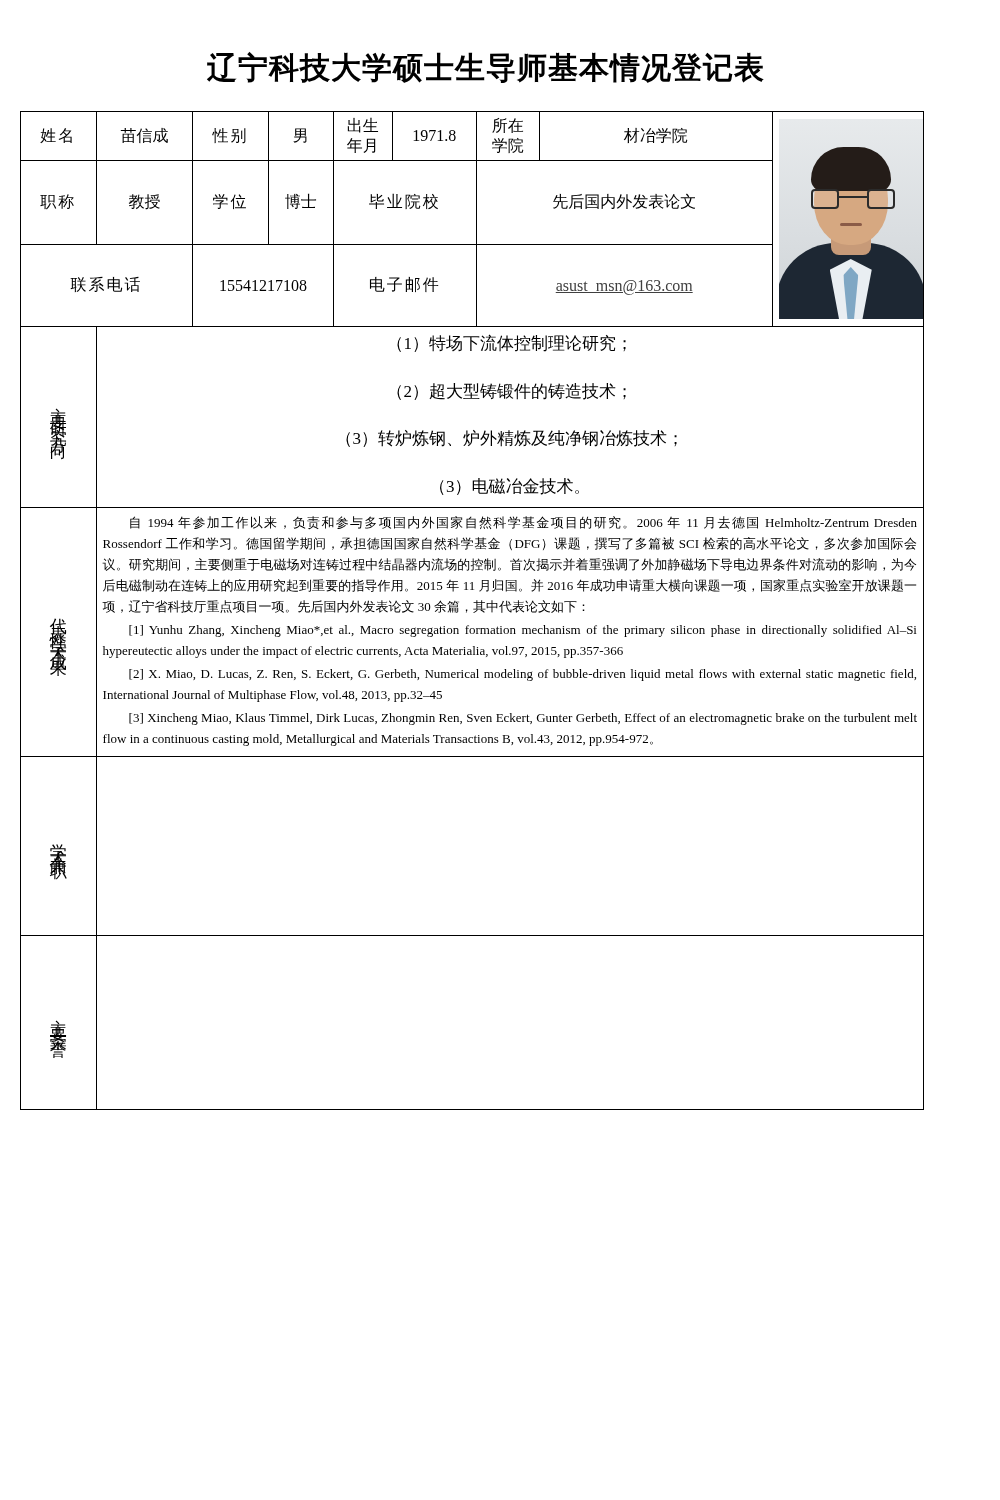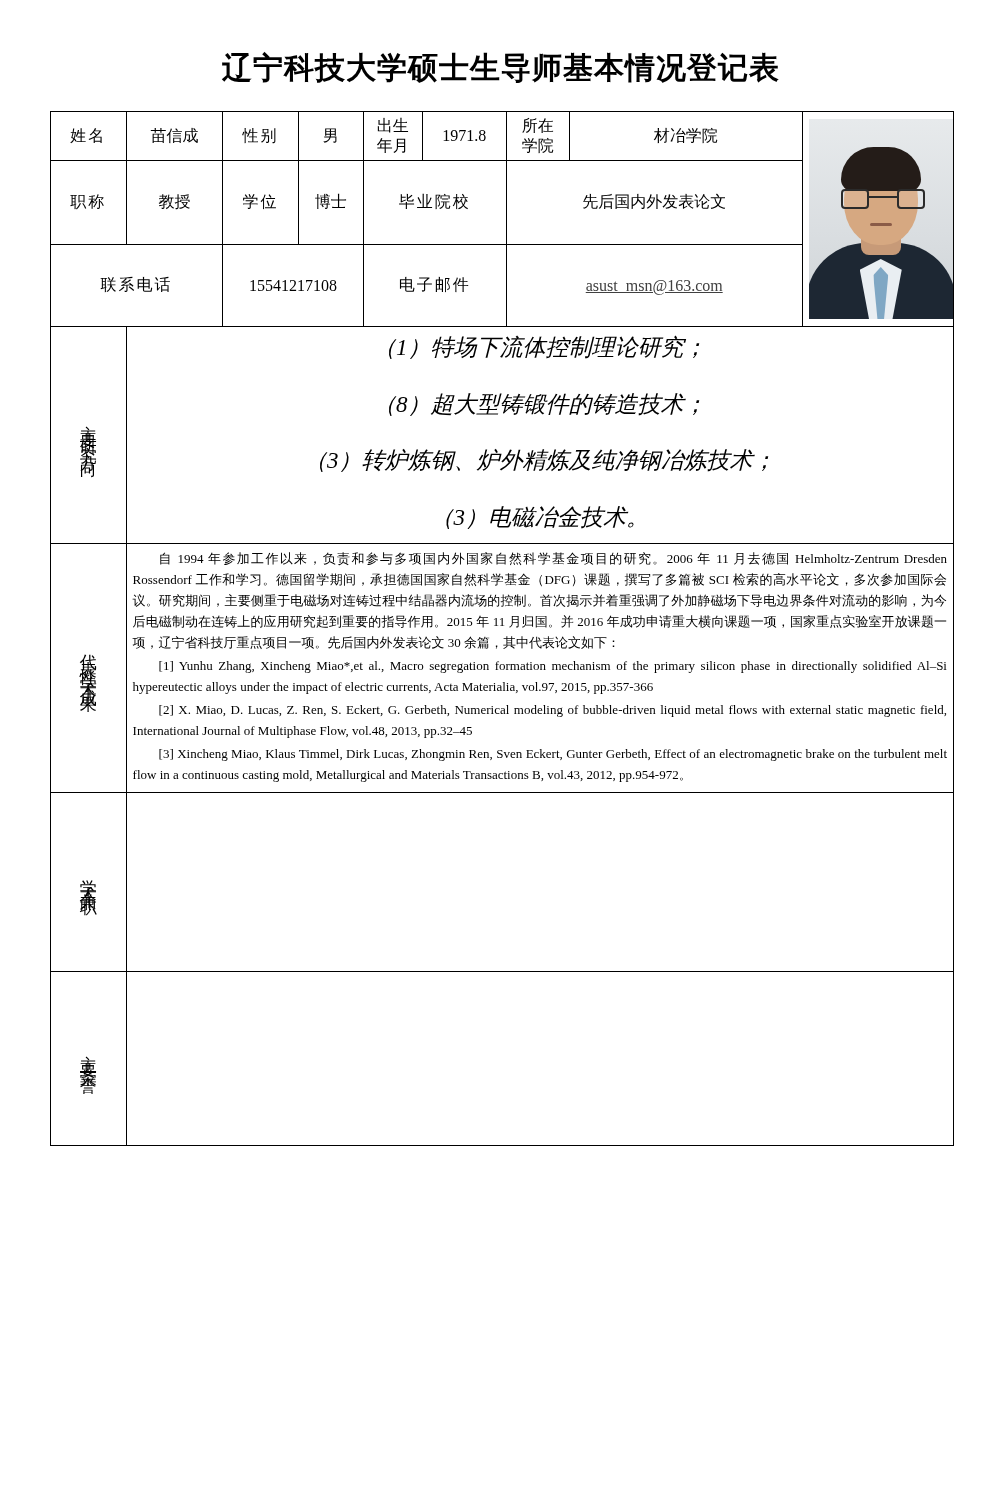--- a/index.html
+++ b/index.html
@@ -11,21 +11,21 @@
     width: 1000px;
     height: 1500px;
     font-family: "Liberation Serif", "DejaVu Serif", serif;
     color: #000000;
     position: relative;
   }
   .page {
     width: 1000px;
     height: 1500px;
     box-sizing: border-box;
-    padding: 30px 48px 0 50px;
+    padding: 30px 48px 0 20px;
     position: relative;
   }
   .doc-title {
     text-align: center;
     font-size: 30px;
     font-weight: bold;
     letter-spacing: 1px;
     margin: 18px 0 22px 0;
     font-family: "Liberation Serif", "DejaVu Serif", serif;
   }
@@ -151,23 +151,22 @@
     text-align: center;
     vertical-align: middle;
   }
   td.content {
     text-align: left;
     vertical-align: top;
     padding: 10px 14px 10px 14px;
   }
   .research-list p {
     margin: 0 0 22px 0;
-    font-size: 23px;
+    font-size: 17px;
     line-height: 1.5;
-    font-style: italic;
   }
   .research-list p:last-child { margin-bottom: 4px; }
 
   .ach p {
     margin: 0 0 2px 0;
     font-size: 13px;
     line-height: 1.62;
     text-align: justify;
   }
   .ach p.indent { text-indent: 2em; }
@@ -249,21 +248,21 @@
       </td>
     </tr>
 
     <tr>
       <td class="vlabel">
         <span class="side-label">主要研究方向</span>
       </td>
       <td colspan="8" class="content">
         <div class="research-list">
           <p>（1）特场下流体控制理论研究；</p>
-          <p>（8）超大型铸锻件的铸造技术；</p>
+          <p>（2）超大型铸锻件的铸造技术；</p>
           <p>（3）转炉炼钢、炉外精炼及纯净钢冶炼技术；</p>
           <p>（3）电磁冶金技术。</p>
         </div>
       </td>
     </tr>
 
     <tr>
       <td class="vlabel">
         <span class="side-label">代表性学术成果</span>
       </td>

